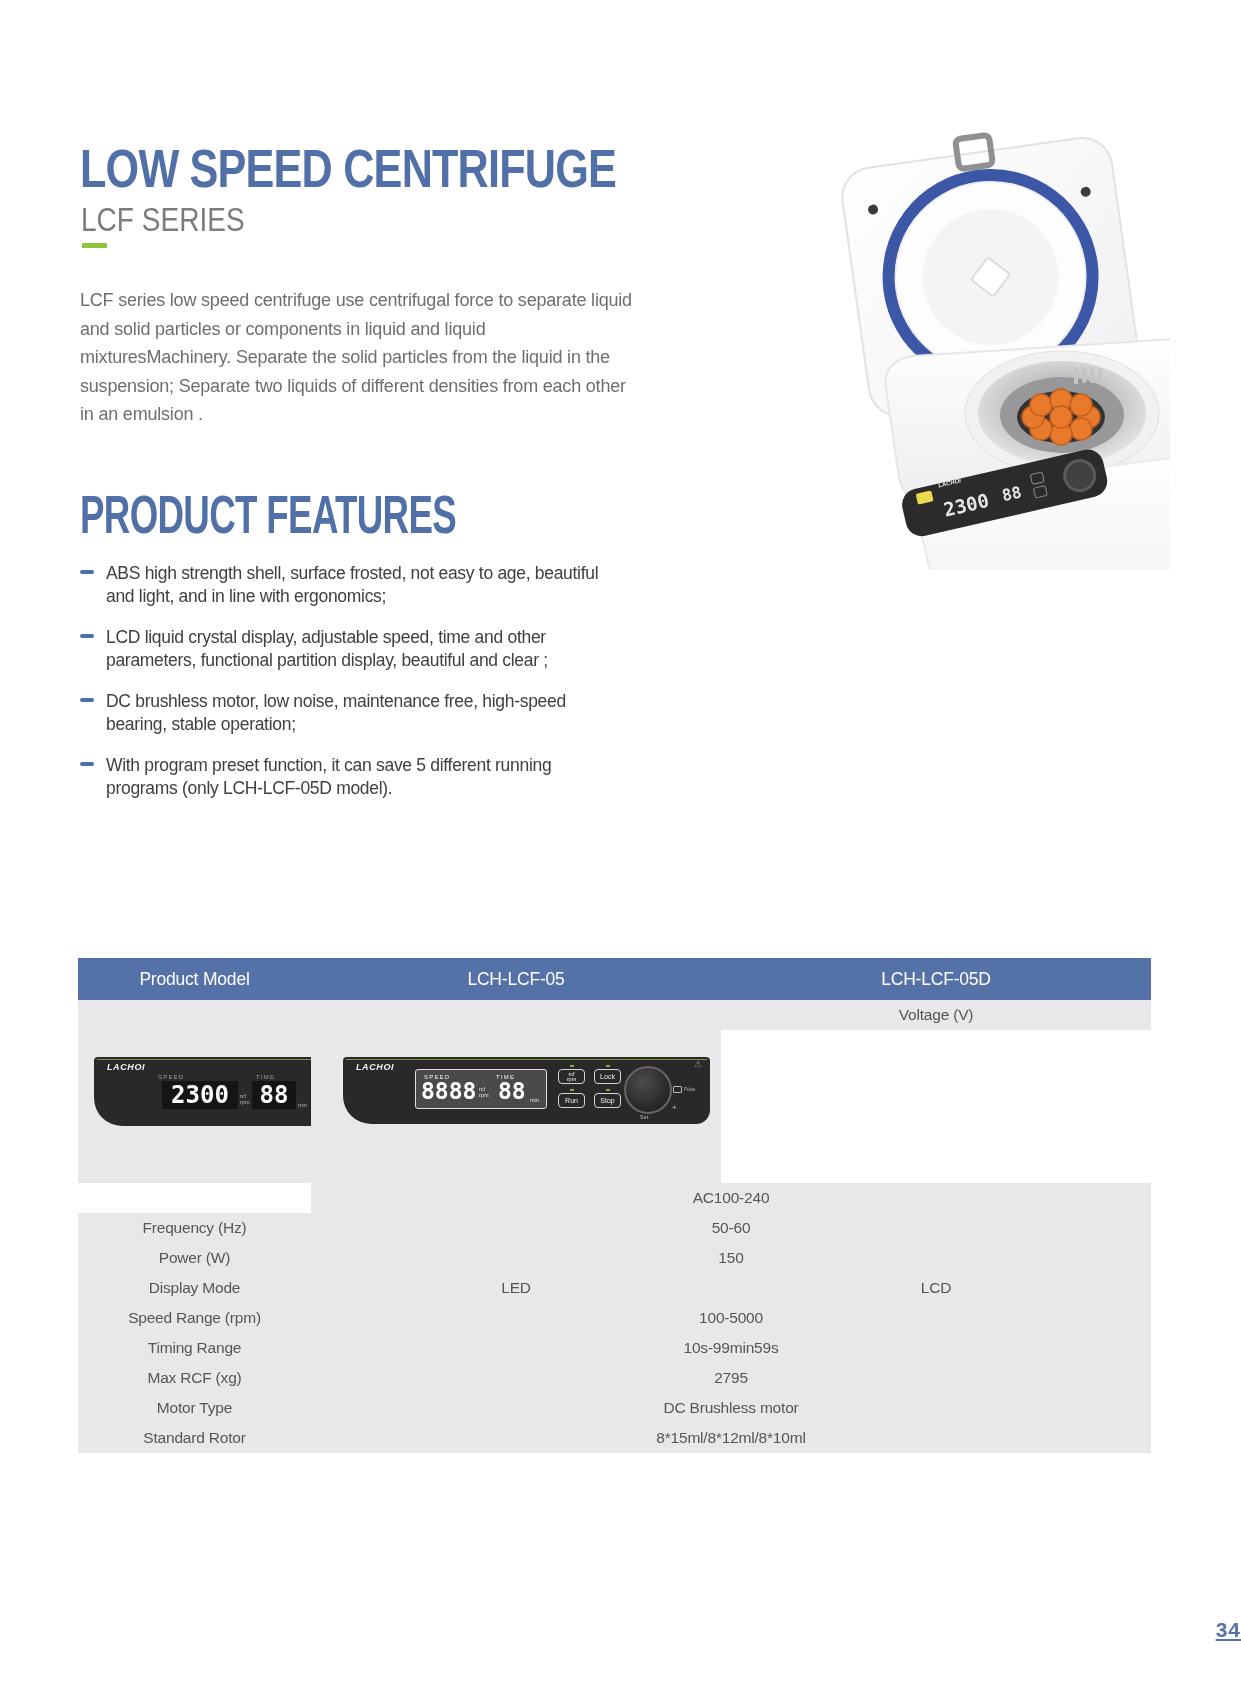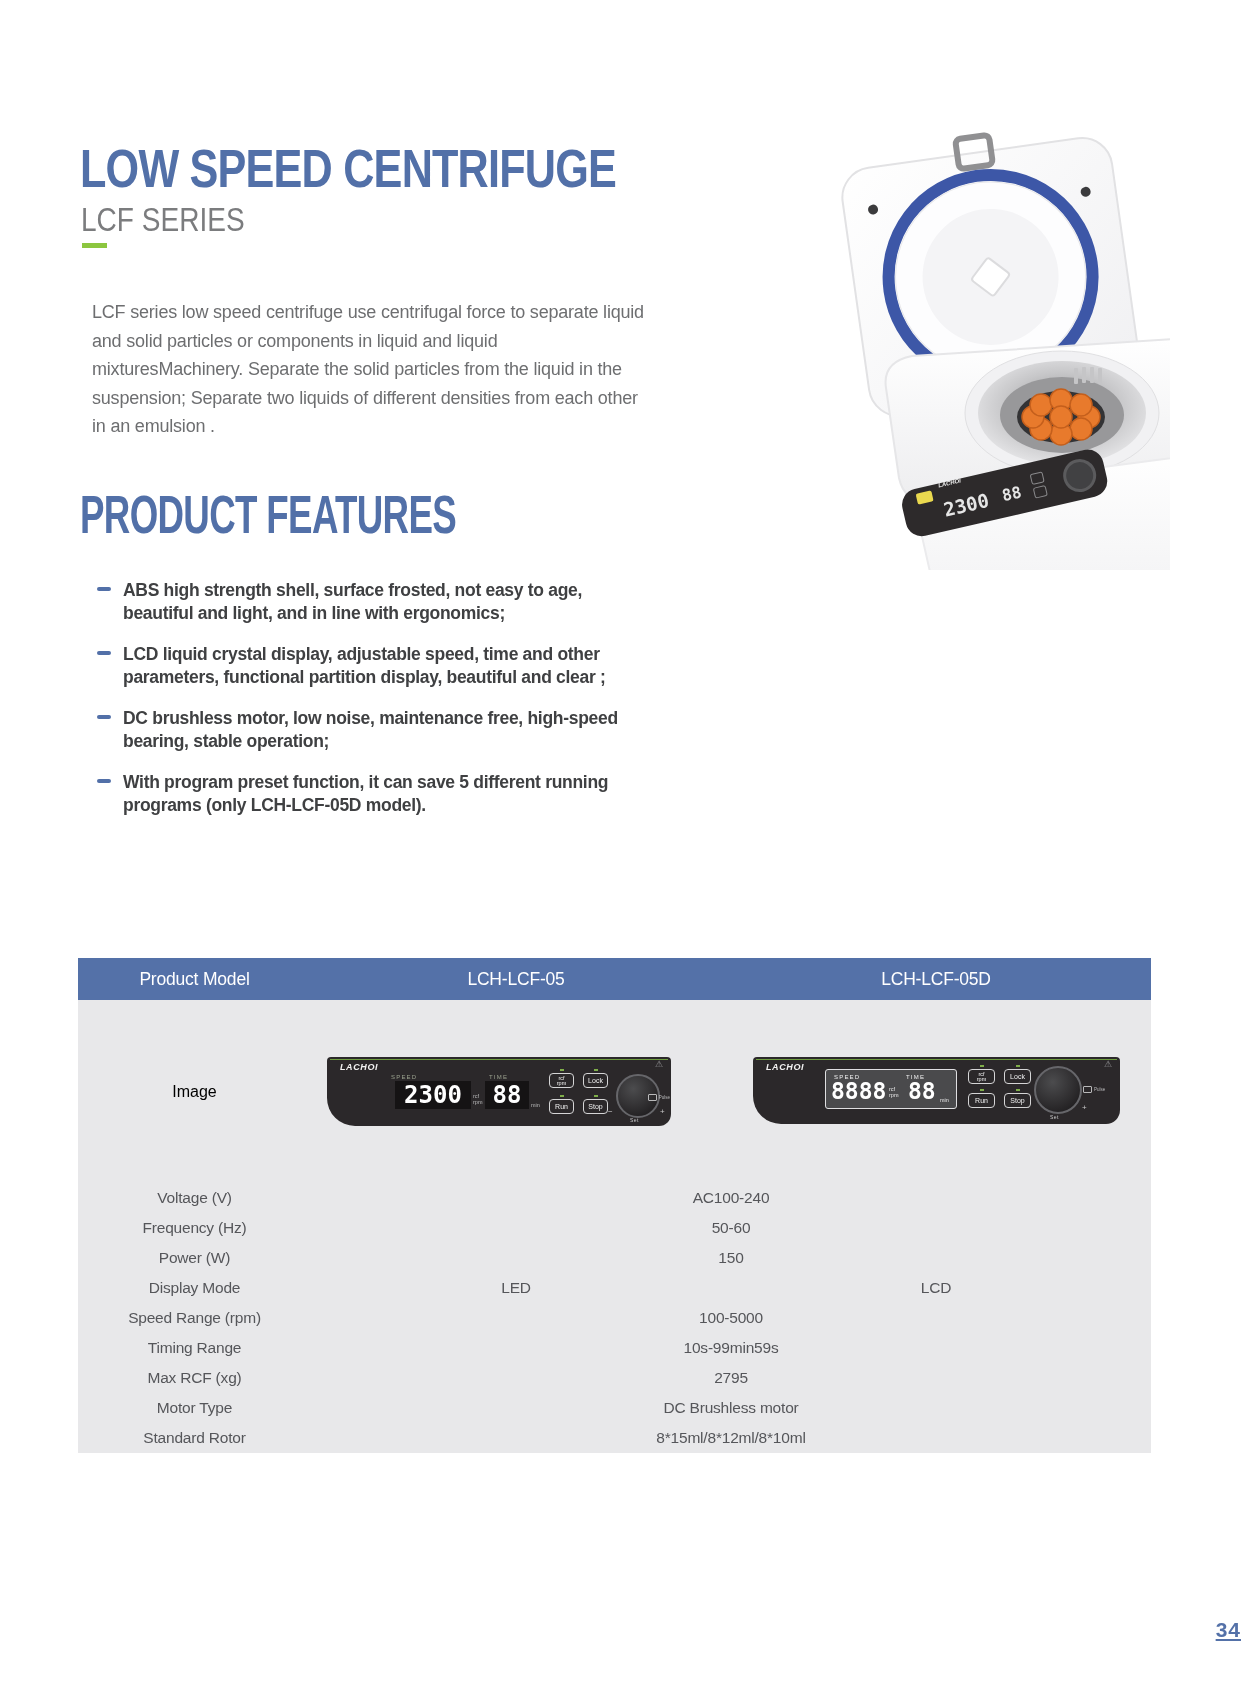--- a/index.html
+++ b/index.html
@@ -14,30 +14,30 @@
     font-size:54px; font-weight:700; color:#5270a8; letter-spacing:-1px;
     transform:scaleX(0.80); transform-origin:0 0; white-space:nowrap; line-height:1;
   }
   .series {
     position:absolute; left:81px; top:203px;
     font-size:33px; font-weight:400; color:#7b7c7e;
     transform:scaleX(0.85); transform-origin:0 0; white-space:nowrap; line-height:1;
   }
   .series-underline { position:absolute; left:82px; top:243px; width:25px; height:5px; background:#8cc63f; }
   .desc {
-    position:absolute; left:80px; top:286px; width:556px; margin:12px;
+    position:absolute; left:80px; top:286px; width:556px; margin:0;
     font-size:18px; line-height:28.5px; color:#6d6e70; letter-spacing:-0.2px;
   }
   .h2 {
     position:absolute; left:80px; top:487px; margin:0;
     font-size:54px; font-weight:700; color:#5270a8; letter-spacing:-1px;
     transform:scaleX(0.68); transform-origin:0 0; white-space:nowrap; line-height:1;
   }
   
-  .features { position:absolute; left:80px; top:562px; width:534px; margin:17px; padding:0; list-style:none;font-weight:bold; }
+  .features { position:absolute; left:80px; top:562px; width:534px; margin:0; padding:0; list-style:none; }
   .features li {
     position:relative; padding-left:26px; margin:0 0 19px 0;
     font-size:17.5px; line-height:22.5px; color:#3f4042; letter-spacing:-0.3px;
   }
   .features .dash { position:absolute; left:0; top:8px; width:14px; height:4px; border-radius:2px; background:#5270a8; }
   
   .photo { position:absolute; left:690px; top:130px; width:480px; height:440px; }
   
   .spec-table { position:absolute; left:78px; top:958px; display:grid; grid-template-columns:233px 410px 430px; }
   .cell { display:flex; align-items:center; justify-content:center; text-align:center; }
@@ -188,23 +188,20 @@
     <li><span class="dash"></span><span>LCD liquid crystal display, adjustable speed, time and other parameters, functional partition display, beautiful and clear ;</span></li>
     <li><span class="dash"></span><span>DC brushless motor, low noise, maintenance free, high-speed bearing, stable operation;</span></li>
     <li><span class="dash"></span><span>With program preset function, it can save 5 different running programs (only LCH-LCF-05D model).</span></li>
   </ul>
 
   <div class="spec-table">
     <div class="cell th">Product Model</div>
     <div class="cell th">LCH-LCF-05</div>
     <div class="cell th">LCH-LCF-05D</div>
 
-    <div class="cell img-cell">
-      <span>Image</span>
-    </div>
 
     <div class="img-cell">
       <div class="panel p05">
         <div class="topline"></div>
         <div class="brand">LACHOI</div>
         <div class="warn">⚠</div>
         <div class="lbl lbl-speed">SPEED</div>
         <div class="lbl lbl-time">TIME</div>
         <div class="disp disp-speed">
           <span class="digits">2300</span>

